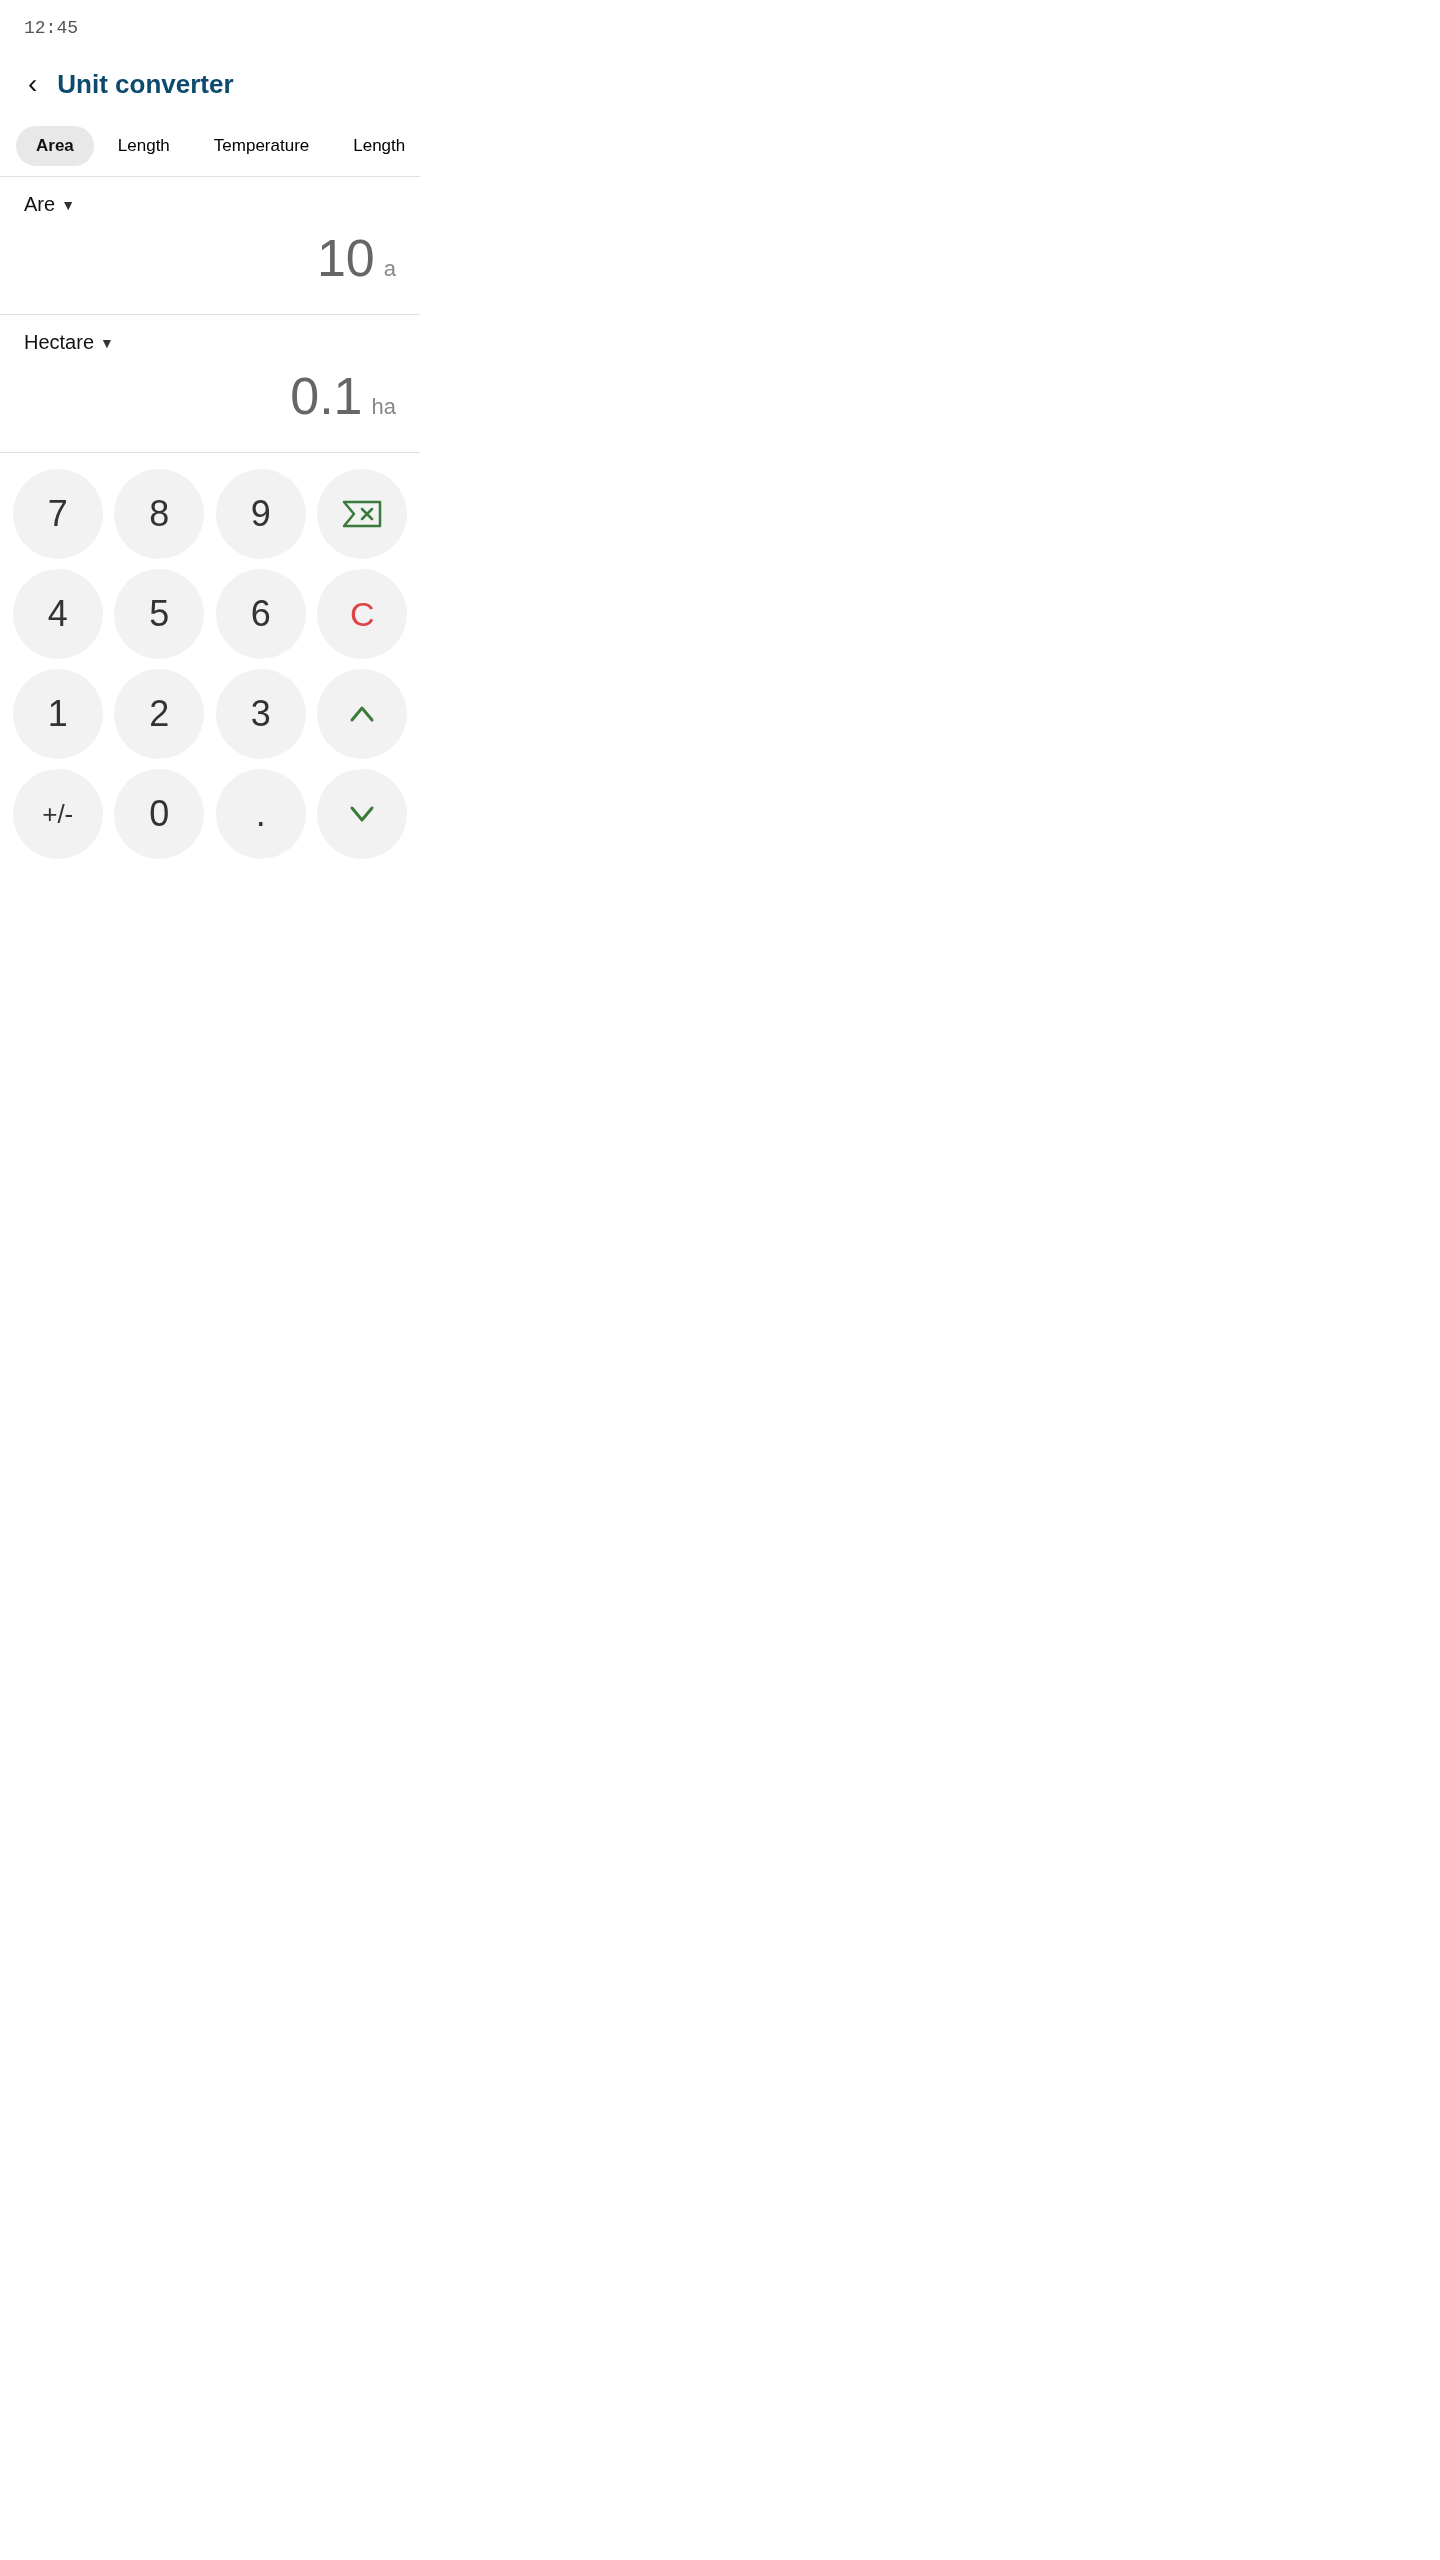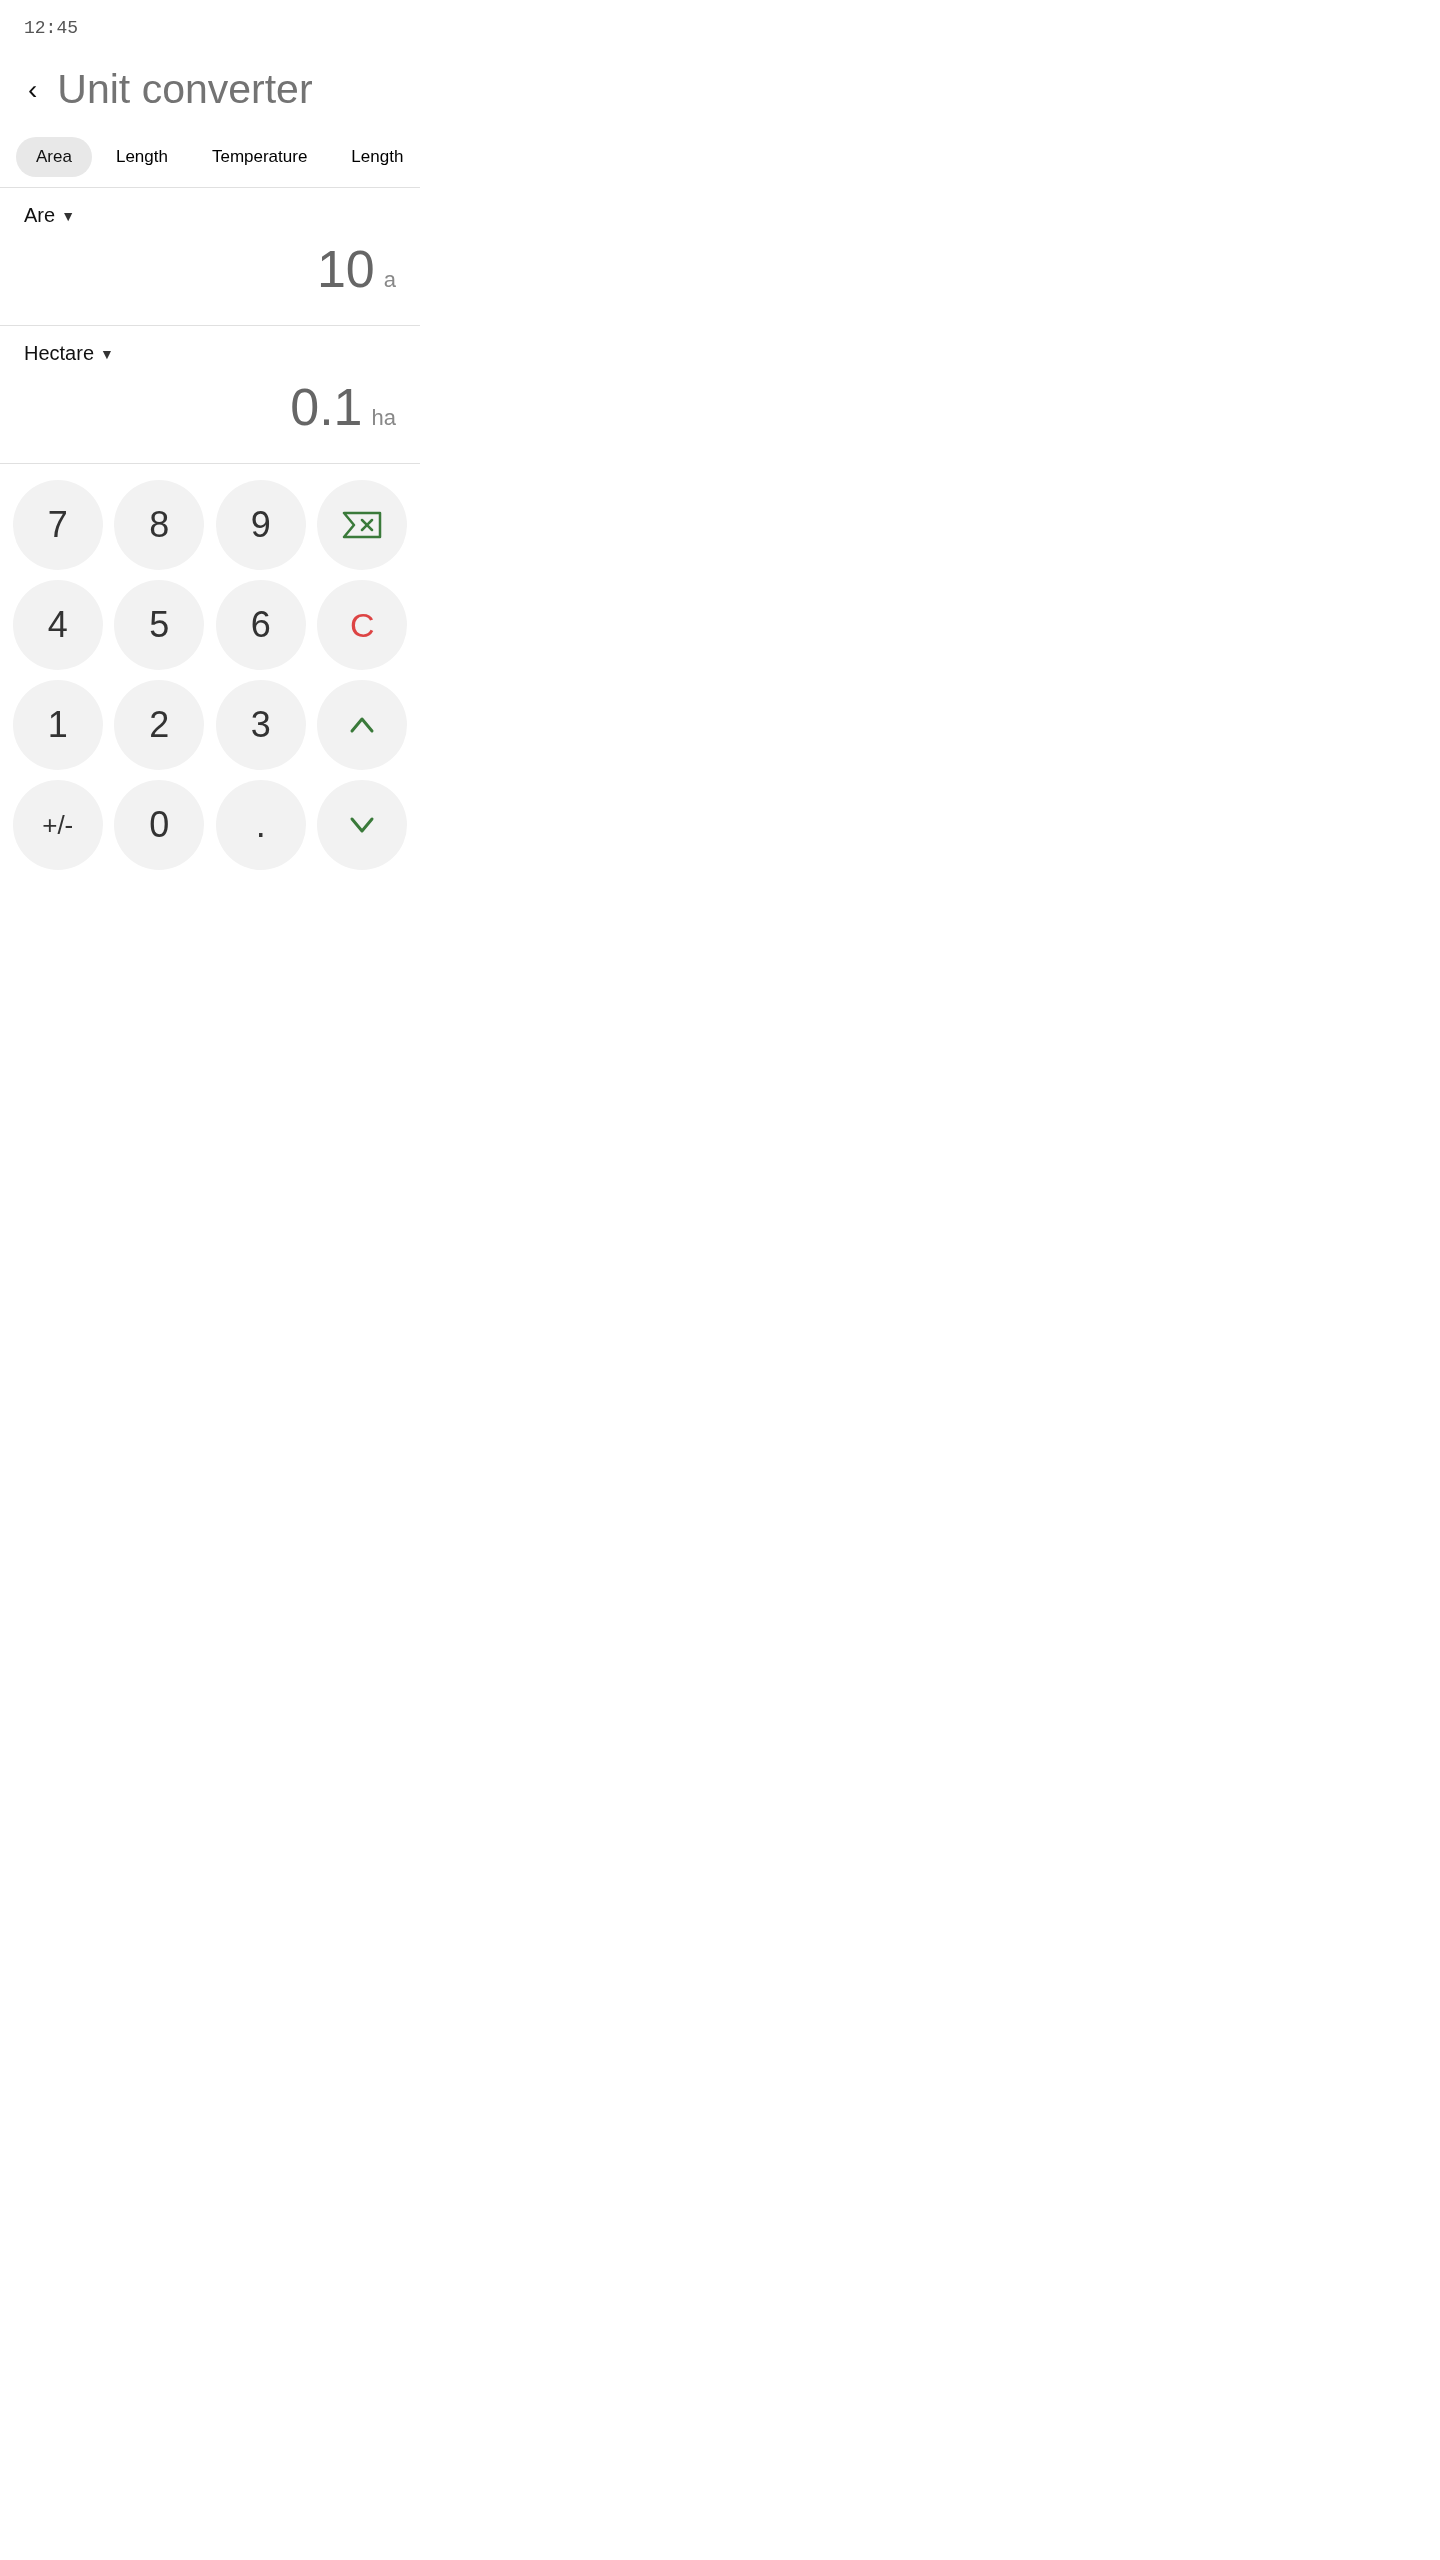--- a/index.html
+++ b/index.html
@@ -32,23 +32,23 @@
       font-size: 28px;
       color: #111;
       cursor: pointer;
       background: none;
       border: none;
       padding: 4px;
       line-height: 1;
     }
 
     .header-title {
-      font-size: 41px;
-      font-weight: 400;
-      color: #737373;
+      font-size: 26px;
+      font-weight: 700;
+      color: #0c4a6e;
     }
 
     .tabs-container {
       display: flex;
       align-items: center;
       padding: 8px 16px 0;
       gap: 4px;
       overflow-x: auto;
       scrollbar-width: none;
     }
@@ -63,21 +63,21 @@
       cursor: pointer;
       white-space: nowrap;
       border: none;
       background: transparent;
       font-weight: 400;
     }
 
     .tab.active {
       background: #e8e8e8;
       color: #111;
-      font-weight: 400;
+      font-weight: 700;
     }
 
     .divider {
       height: 1px;
       background: #e0e0e0;
       margin: 10px 0 0;
     }
 
     .unit-section {
       padding: 16px 24px 0;

